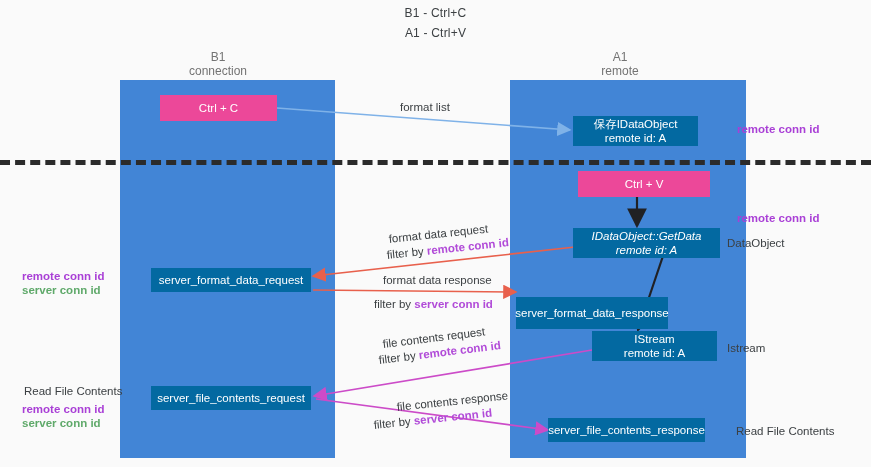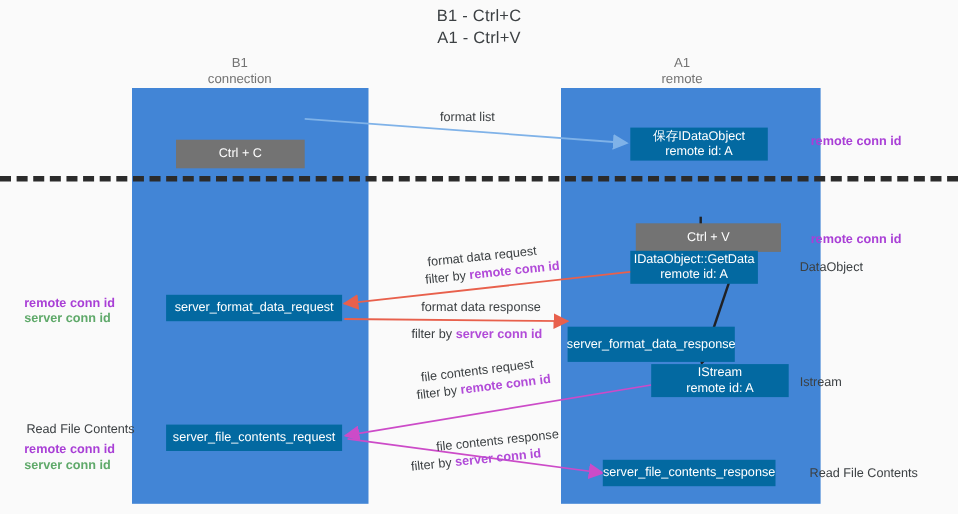--- a/index.html
+++ b/index.html
@@ -7,41 +7,41 @@
     width:871px;height:467px;
     background:#fafafa;
     font-family:"Liberation Sans","DejaVu Sans",sans-serif;
     color:#3c4043;
     overflow:hidden;
     position:relative;
   }
   #stage{position:absolute;inset:0;}
   svg#wires{position:absolute;left:0;top:0;width:871px;height:467px;overflow:visible;}
 
-  .ttl{position:absolute;left:0;right:0;text-align:center;font-size:15px;color:#3c4043;letter-spacing:.2px;}
+  .ttl{position:absolute;left:0;right:0;text-align:center;font-size:12px;color:#3c4043;letter-spacing:.2px;}
   .ttl.l1{top:6px;}
   .ttl.l2{top:26px;}
 
   .colhead{position:absolute;text-align:center;font-size:12px;line-height:14px;color:#737373;width:220px;}
   .colhead .a{display:block;}
   .colhead .b{display:block;}
 
   .lane{position:absolute;background:#4285d6;}
 
   .node{
     position:absolute;
     display:flex;align-items:center;justify-content:center;
     text-align:center;
     font-size:11.5px;line-height:14px;
     color:#ffffff;
     box-sizing:border-box;
     padding:2px 6px;
     white-space:pre-line;
   }
-  .node.green{background:#737373;margin-top:32px;}
+  .node.green{background:#ec4899;}
   .node.orange{background:#fbb košice;}
   .node.orange{background:#0369a1;}
 
   .sidelbl{position:absolute;font-size:11.5px;line-height:15px;color:#3c4043;}
   .sidelbl.purple{color:#a93fd6;font-weight:bold;}
   .sidelbl.green{color:#5fa96a;font-weight:bold;}
   .sidelbl.plain{color:#3c4043;}
 
   .edgelbl{position:absolute;font-size:11.5px;line-height:15px;color:#3c4043;white-space:nowrap;}
   .edgelbl .p{color:#b14bd8;font-weight:bold;}
@@ -102,21 +102,21 @@
 
   <div class="dashline"></div>
 
   <div class="node green" style="left:160px;top:95px;width:117px;height:26px;">Ctrl + C</div>
 
   <div class="node orange" style="left:573px;top:116px;width:125px;height:30px;">保存IDataObject
 remote id: A</div>
 
   <div class="node green" style="left:578px;top:171px;width:132px;height:26px;">Ctrl + V</div>
 
-  <div class="node orange" style="left:573px;top:228px;width:116px;height:30px;">IDataObject::GetData
+  <div class="node orange" style="left:573px;top:228px;width:147px;height:30px;font-style:italic;">IDataObject::GetData
 remote id: A</div>
 
   <div class="node orange" style="left:151px;top:268px;width:160px;height:24px;">server_format_data_request</div>
 
   <div class="node orange" style="left:516px;top:297px;width:152px;height:32px;">server_format_data_response</div>
 
   <div class="node orange" style="left:592px;top:331px;width:125px;height:30px;">IStream
 remote id: A</div>
 
   <div class="node orange" style="left:548px;top:418px;width:157px;height:24px;">server_file_contents_response</div>

